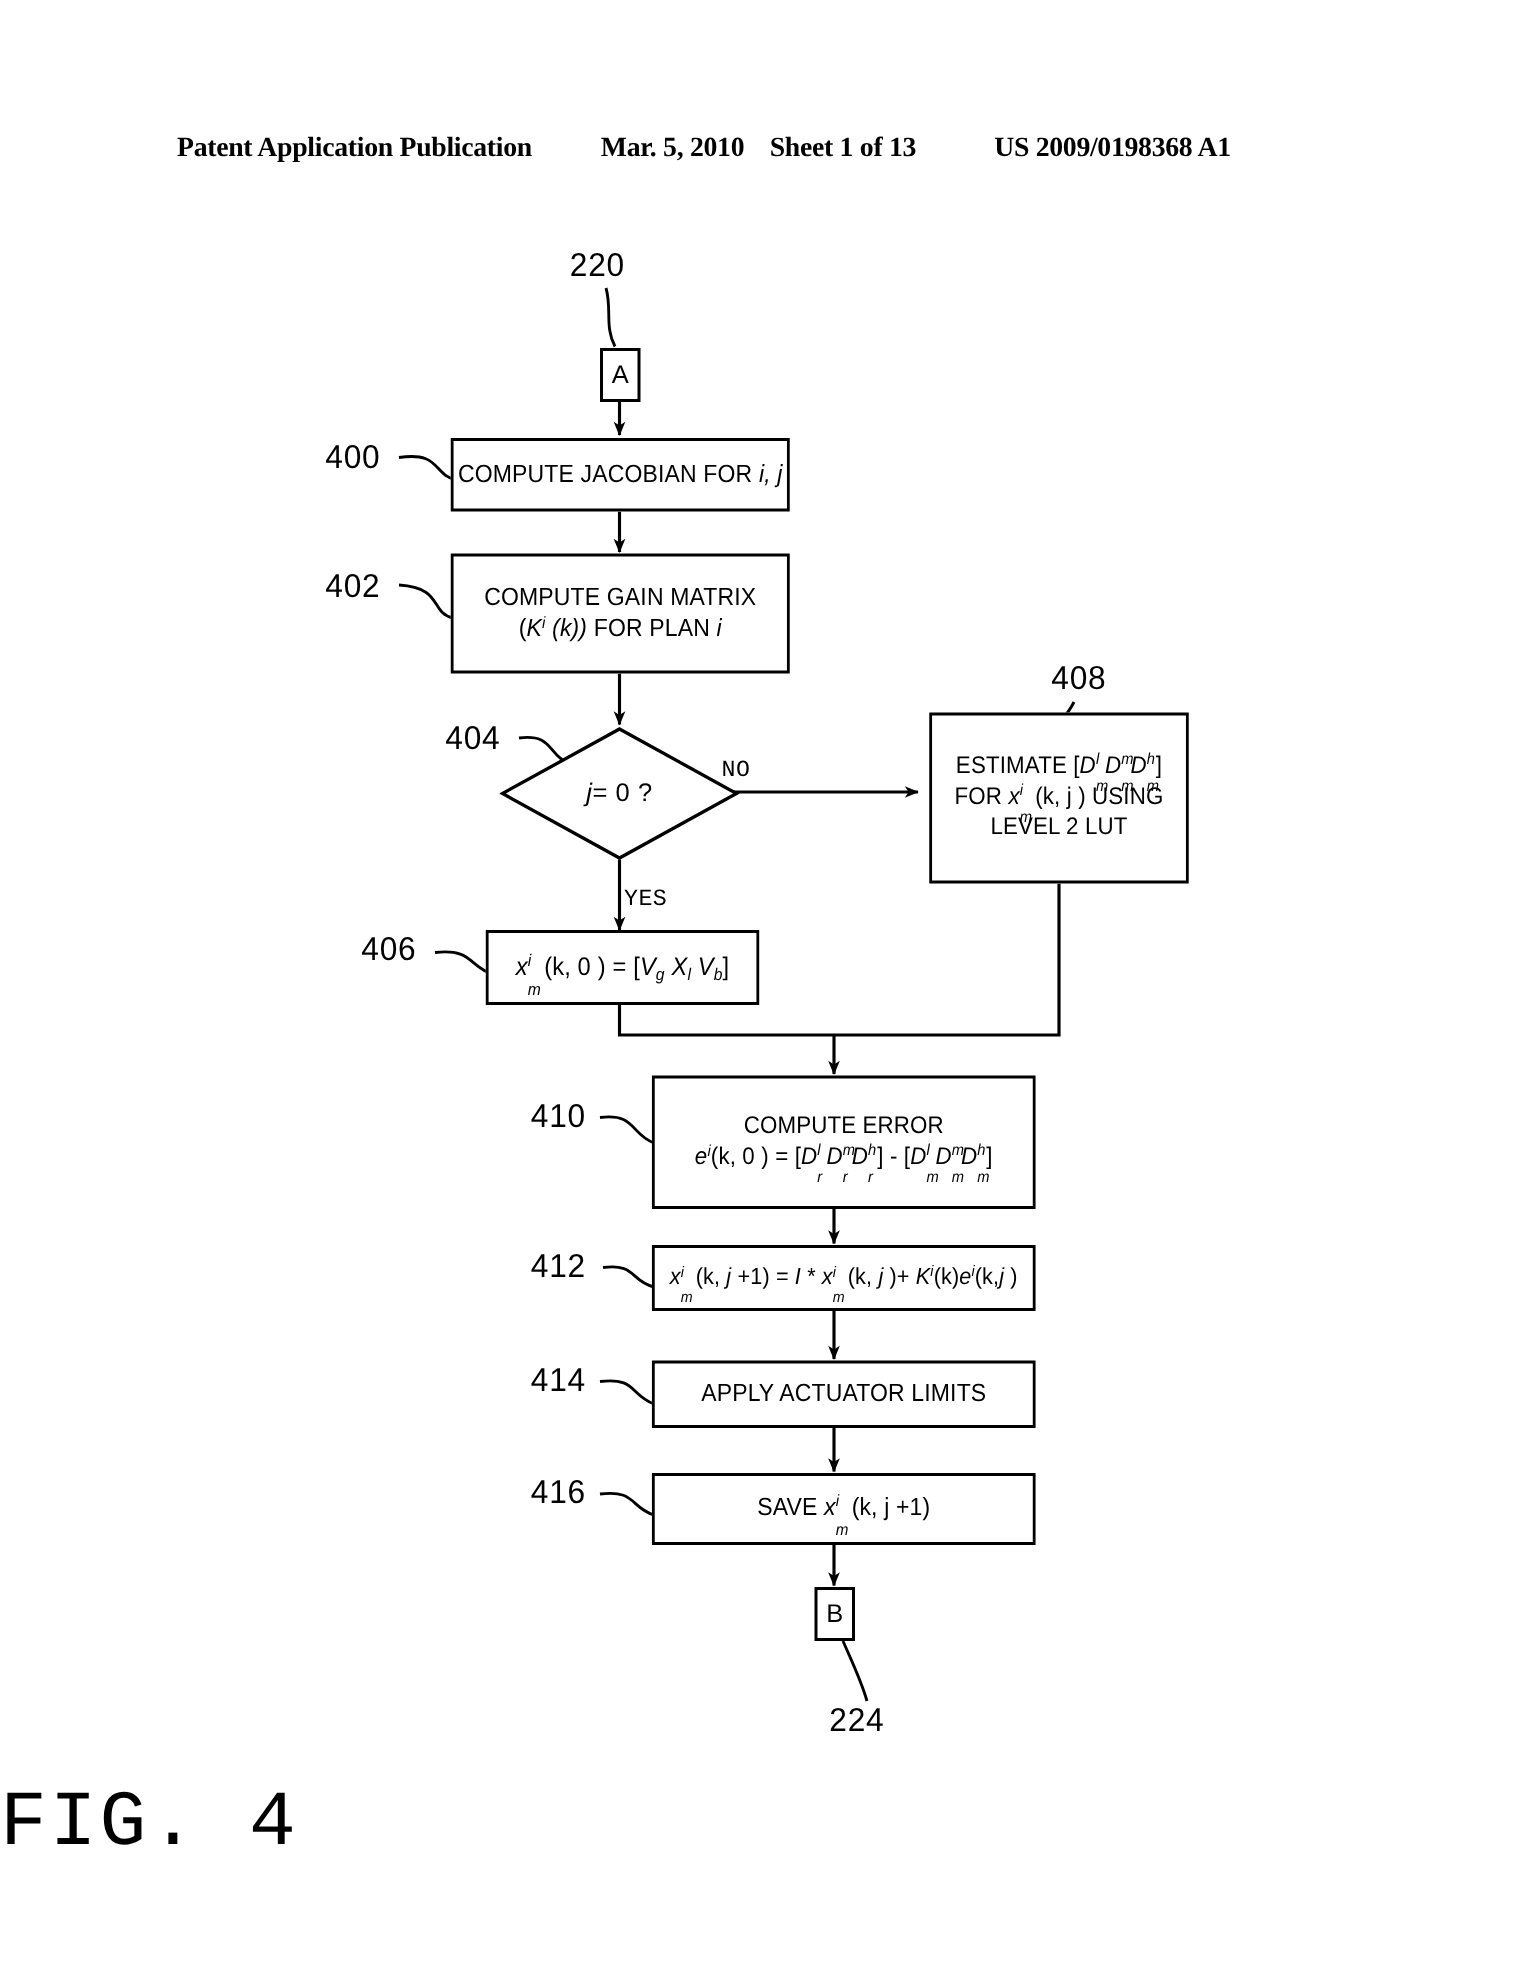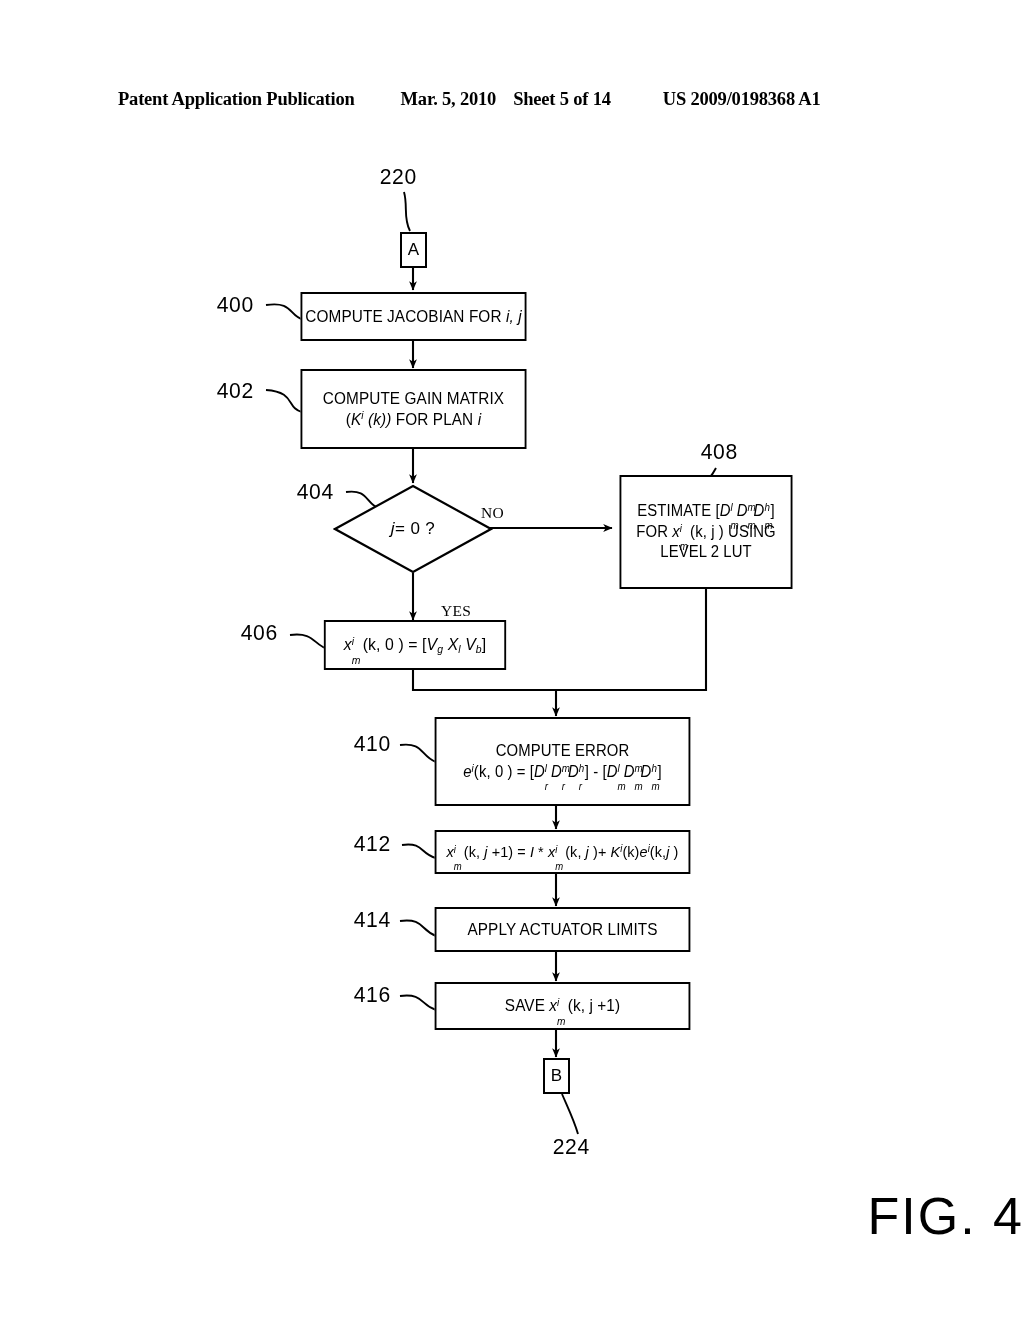--- a/index.html
+++ b/index.html
@@ -112,34 +112,34 @@
     font-family: "Liberation Sans", sans-serif;
     font-size: 22px;
     letter-spacing: 0.6px;
     transform: scaleX(0.96);
     white-space: nowrap;
   }
 
   
   .edgelabel {
     position: absolute;
-    font-family: Liberation Serif, serif;
+    font-family: Liberation Mono, monospace;
     font-size: 15.5px;
     letter-spacing: 0.3px;
     white-space: nowrap;
   }
 
   
   #fig-caption {
     position: absolute;
     left: 0;
     top: 1186px;
     width: 1024px;
-    text-align: right;
-    font-family: Liberation Sans, sans-serif;
+    text-align: left;
+    font-family: Liberation Mono, monospace;
     font-size: 52px;
     letter-spacing: 2px;
   }
 
   
   .it { font-style: italic; }
   sub, sup {
     font-size: 0.66em;
     line-height: 0;
     font-style: italic;
@@ -165,21 +165,21 @@
     left: 0;
     top: 0.30em;
   }
 </style>
 </head>
 <body>
 
 <div id="page-header">
   <span class="h-pub">Patent Application Publication</span>
   <span class="h-date">Mar. 5, 2010</span>
-  <span class="h-sheet">Sheet 5 of 14</span>
+  <span class="h-sheet">Sheet 1 of 13</span>
   <span class="h-num">US 2009/0198368 A1</span>
 </div>
 
 <div id="drawing">
 
   <svg id="wires" viewBox="0 0 1024 1320" xmlns="http://www.w3.org/2000/svg">
     <defs>
       <marker id="ar" markerWidth="12" markerHeight="12" refX="9.4" refY="4.3" orient="auto" markerUnits="userSpaceOnUse">
         <path d="M0.6,0.4 L10,4.3 L0.6,8.2 L3.1,4.3 Z" fill="#000"></path>
       </marker>
@@ -261,21 +261,21 @@
       <span class="it">j</span>
         <span class="norm"> = 0 ?</span>
     </div>
   </div>
   <div class="refnum" style="left:296px; top:479px;">
     <span>404</span>
   </div>
   <div class="edgelabel" style="left:481px; top:504px;">
     <span>NO</span>
   </div>
-  <div class="edgelabel" style="left:441px; top:590px;margin-top:12px;">
+  <div class="edgelabel" style="left:416px; top:590px;">
     <span>YES</span>
   </div>
 
   <div class="node" style="left:317px; top:620px; width:196px; height:50px; font-size:17px;">
     <div class="ln">
       <span class="it">x</span><span class="stack"><span class="s-top">i</span><span class="s-bot">m</span></span><span> (k, 0 ) = [</span><span class="it">V</span><sub>g</sub><span class="it"> X</span><sub>l</sub><span class="it"> V</span><sub>b</sub><span>]</span>
     </div>
   </div>
   <div class="refnum" style="left:240px; top:620px;">
     <span>406</span>

